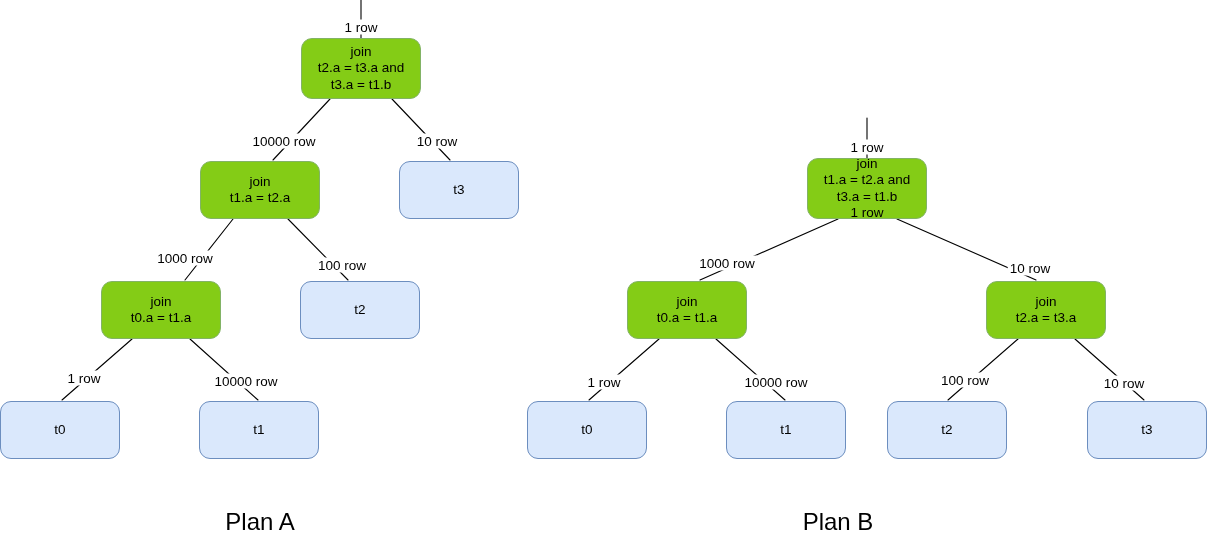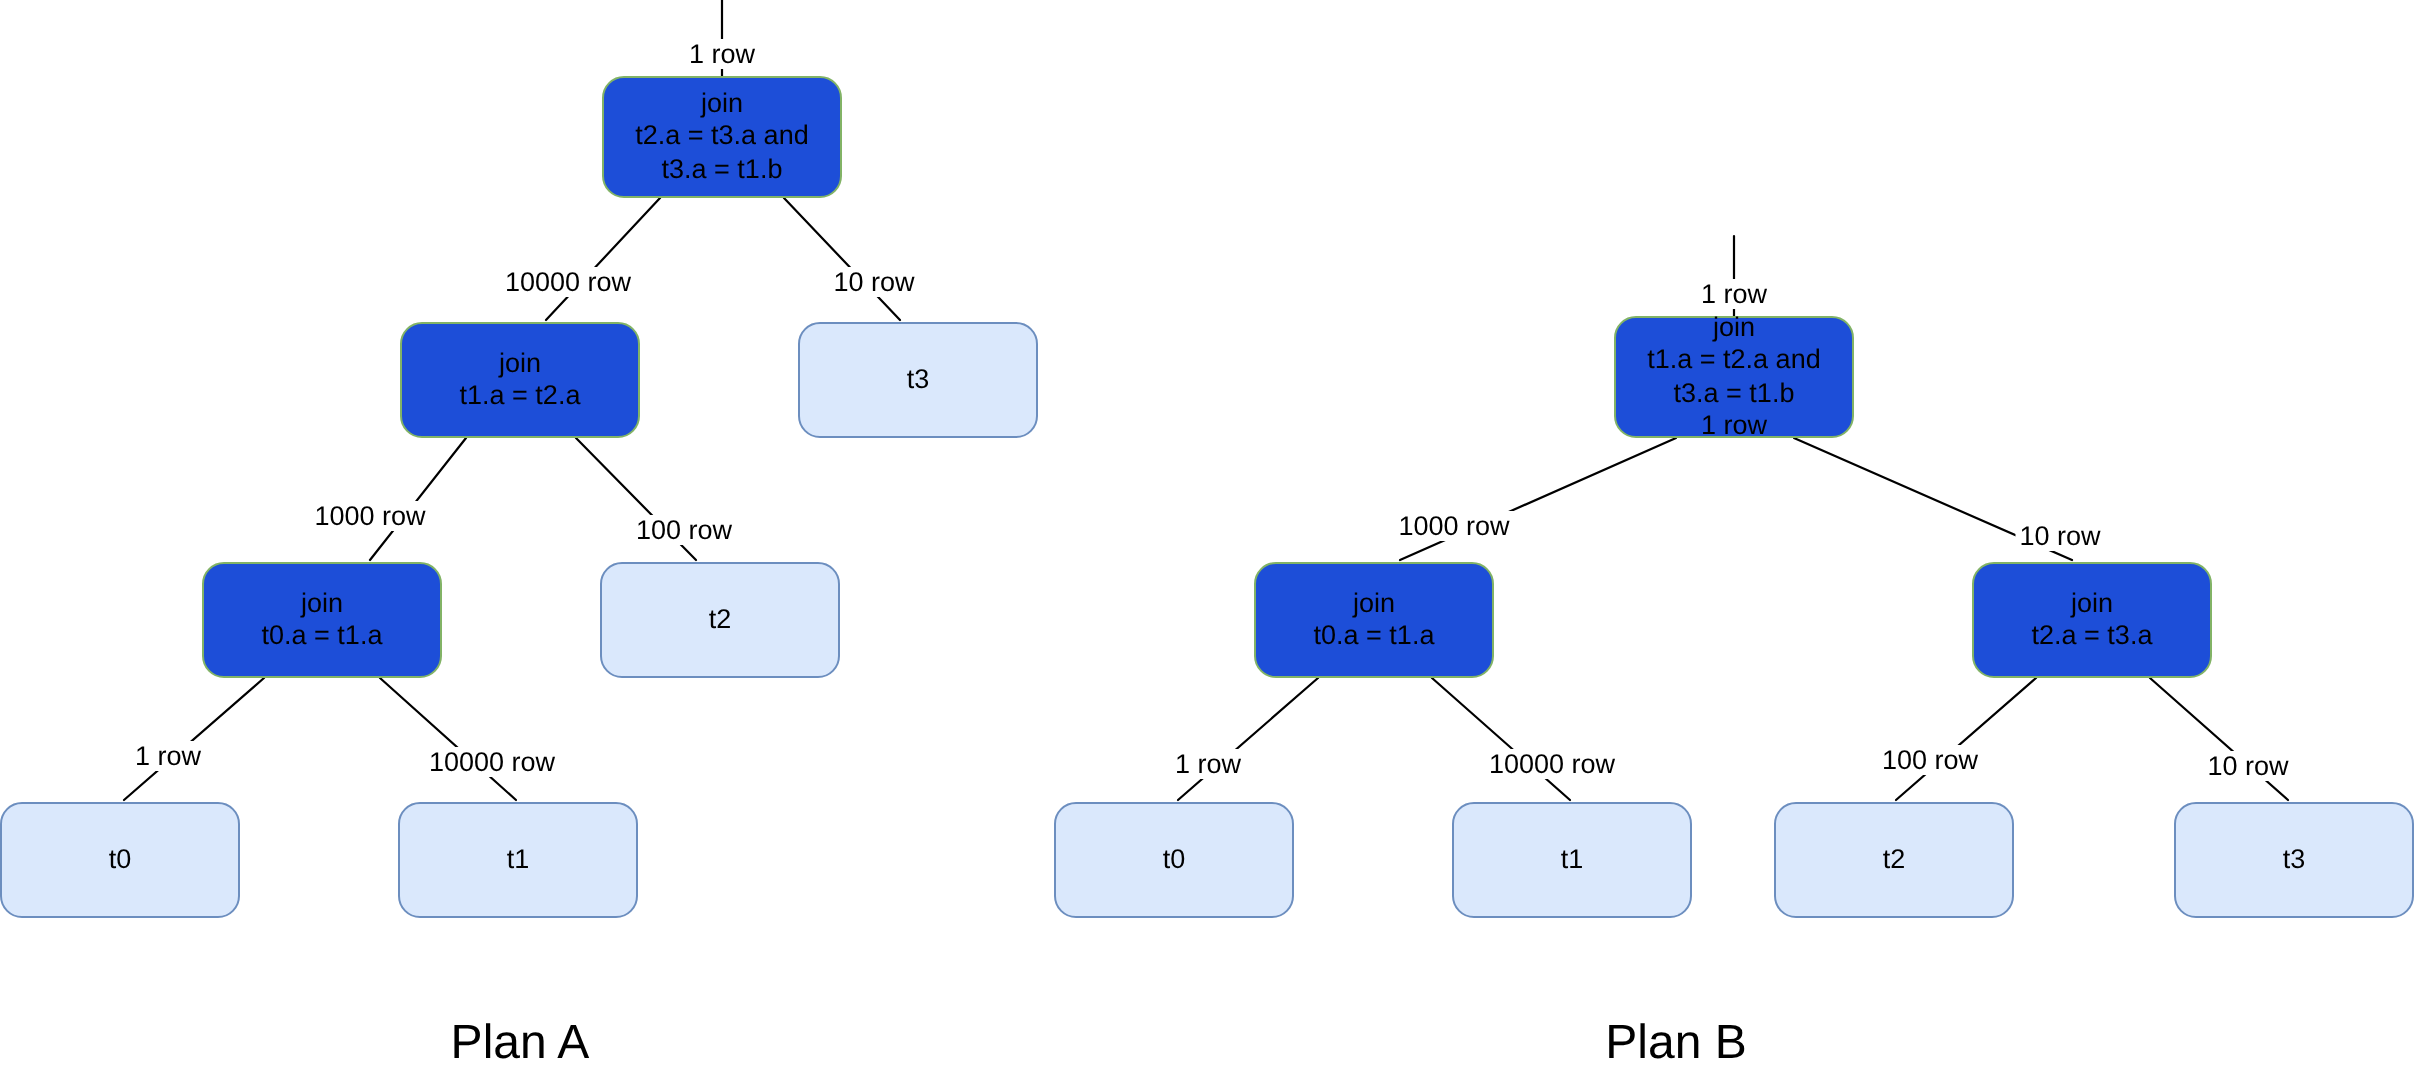--- a/index.html
+++ b/index.html
@@ -37,21 +37,21 @@
     display: flex;
     flex-direction: column;
     align-items: center;
     justify-content: center;
     font-size: 13.5px;
     line-height: 16.5px;
     text-align: center;
     white-space: pre;
   }
   .node.join {
-    background: #1d4ed8;
+    background: #84cc16;
     border-color: #82b366;
   }
   .node.table {
     background: #dae8fc;
     border-color: #6c8ebf;
   }
   .node .line { display: block; }
   .edge-label {
     position: absolute;
     font-size: 13.5px;

